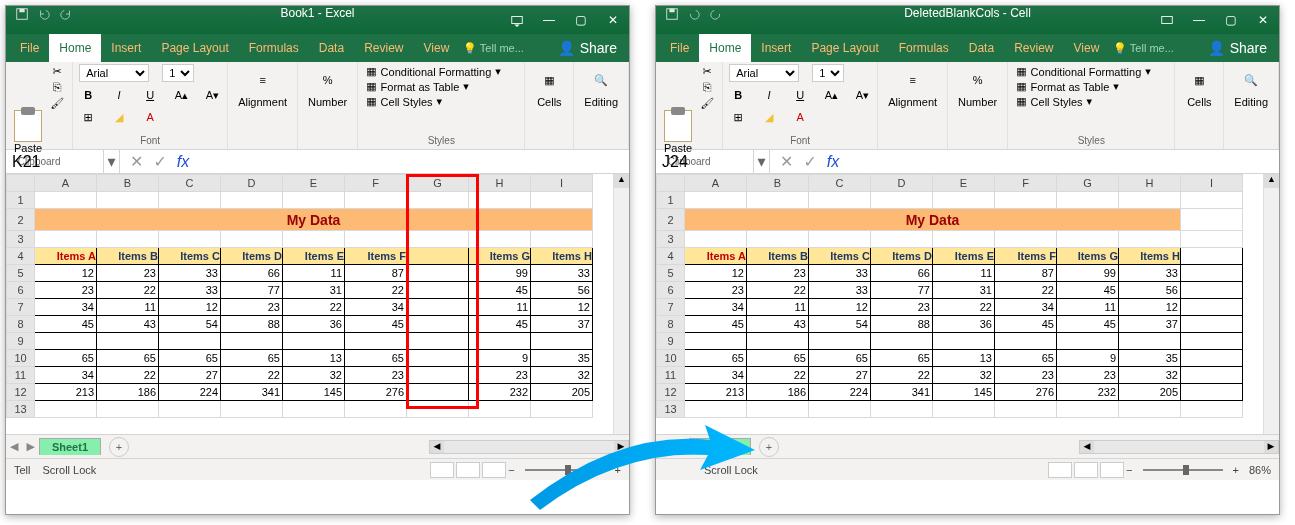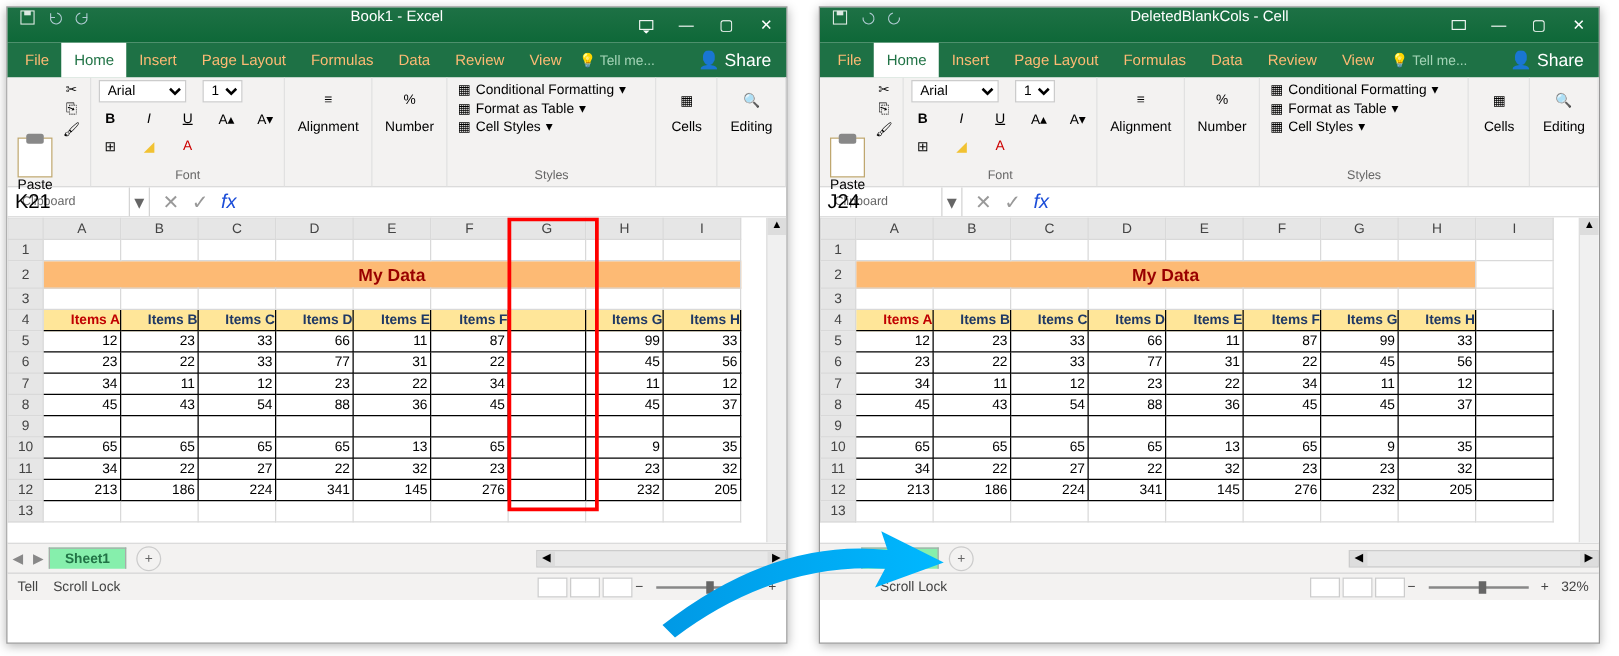--- a/index.html
+++ b/index.html
@@ -745,21 +745,21 @@
 
   <div class="statusbar">
     <span style="margin-left:40px">Scroll Lock</span>
     <div class="view-btns">
       <span class="view-btn"></span>
       <span class="view-btn"></span>
       <span class="view-btn"></span>
       <span>−</span>
       <div class="zoom-slider"></div>
       <span>+</span>
-      <span style="margin-left:8px">32%</span>
+      <span style="margin-left:8px">86%</span>
     </div>
   </div>
 </div>
 
 <svg class="arrow-svg" viewBox="0 0 250 120">
   <defs>
       <linearGradient id="ag" x1="0" y1="0" x2="1" y2="0">
         <stop offset="0" stop-color="#0099e5"></stop>
         <stop offset="1" stop-color="#00b8ff"></stop>
       </linearGradient>

